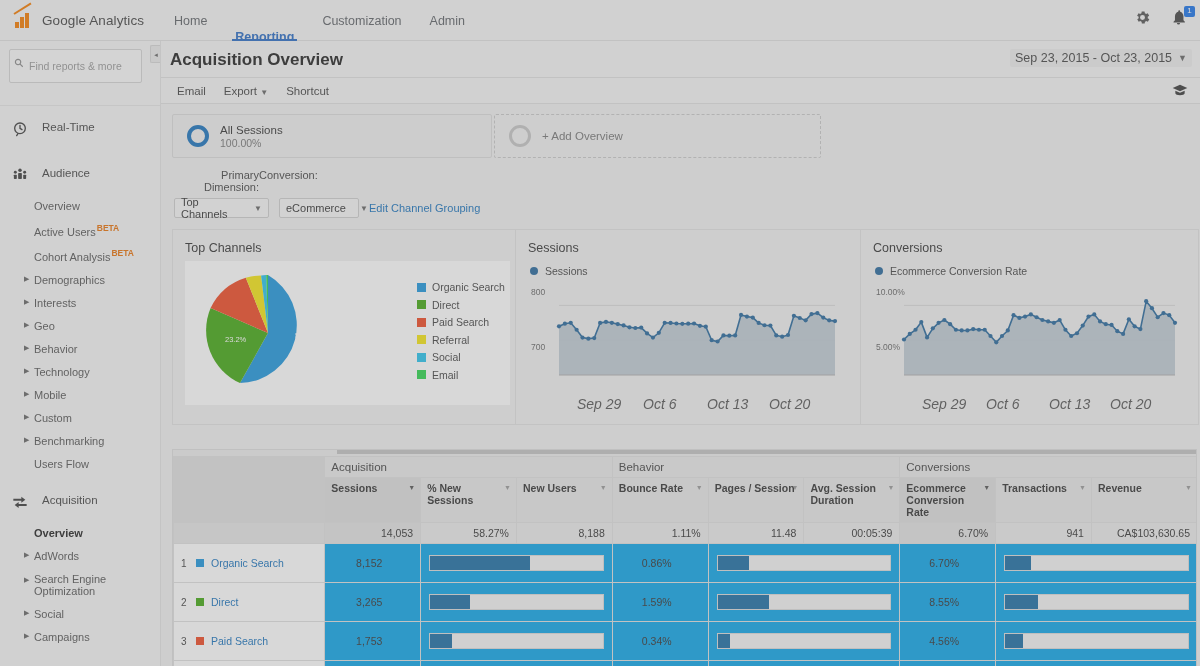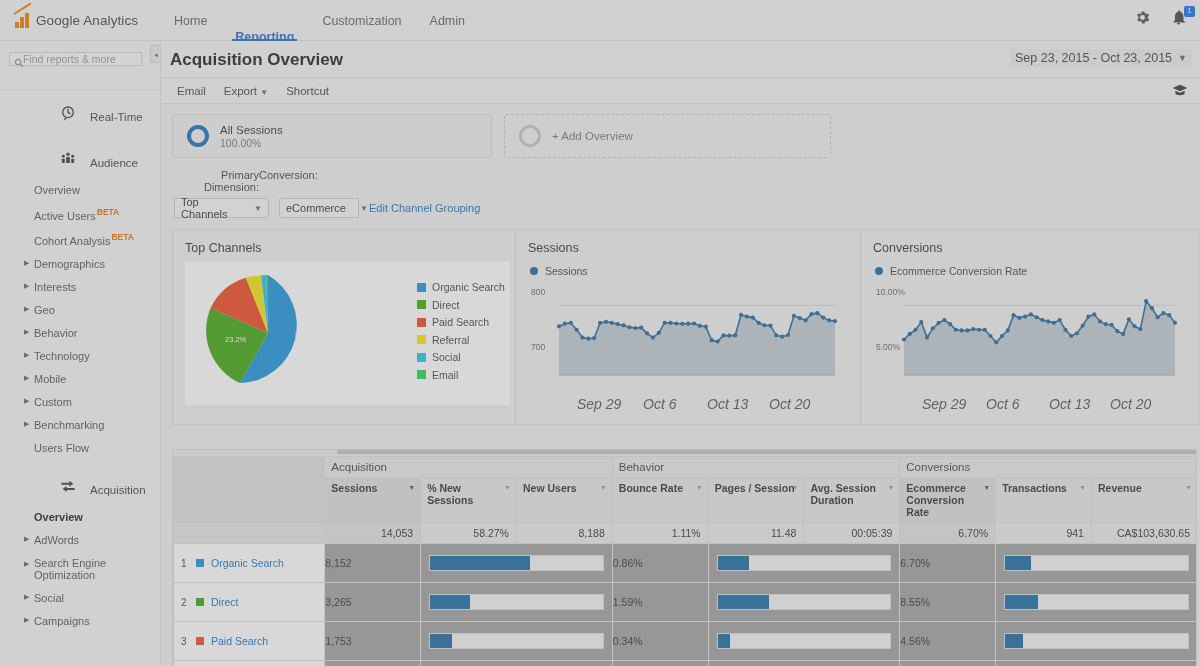--- a/index.html
+++ b/index.html
@@ -7,64 +7,64 @@
     width: 1200px; height: 666px;
     font-family: "Liberation Sans", sans-serif;
     background: #fff; overflow: hidden;
   }
   
   #root { position: relative; width: 1200px; height: 666px; background: #fff; }
   #dim { position: absolute; inset: 0; background: rgba(125,125,125,0.30); pointer-events: none; z-index: 99; }
 
   
   .topbar { position: absolute; left:0; top:0; width:1200px; height:41px; background:#f5f5f5; border-bottom:1px solid #e0e0e0; }
-  .ga-logo { position:absolute; left:14px; top:10px; display:flex; align-items:center; gap:2px; }
+  .ga-logo { position:absolute; left:14px; top:10px; display:flex; align-items:center; gap:8px; }
   .ga-mark { width:20px; height:20px; position:relative; }
   .ga-mark i { position:absolute; bottom:2px; width:4px; background:#f57c00; display:block; }
   .ga-mark i:nth-child(1){ left:1px; height:6px; }
   .ga-mark i:nth-child(2){ left:6px; height:11px; }
   .ga-mark i:nth-child(3){ left:11px; height:15px; }
   .ga-mark .slash { position:absolute; left:0; top:3px; width:20px; height:2px; background:#f57c00; transform:rotate(-32deg); transform-origin:left center; }
   .ga-name { font-size:13.5px; color:#444; letter-spacing:.1px; }
   .topnav { position:absolute; left:160px; top:0; height:41px; display:flex; align-items:stretch; }
   .topnav a { display:flex; align-items:center; padding:0 14px; font-size:12.5px; color:#5f6368; text-decoration:none; position:relative; }
   .topnav a.active { color:#2a6cc4; font-weight:bold;margin-top:32px; }
   .topnav a.active:after { content:""; position:absolute; left:11px; right:11px; bottom:0; height:2.5px; background:#2a6cc4; }
   .top-icons { position:absolute; right:10px; top:9px; display:flex; align-items:center; gap:16px; }
   .ic { width:20px; height:20px; position:relative; color:#555; }
   .badge { position:absolute; right:-5px; top:-3px; background:#1a73e8; color:#fff; font-size:8px; line-height:10px; min-width:11px; height:11px; text-align:center; border-radius:2px; padding:0 1px; }
 
   
   .sidebar { position:absolute; left:0; top:41px; width:161px; height:625px; background:#f5f5f5; border-right:1px solid #e3e3e3; overflow:hidden; }
   .searchwrap { margin:8px 9px 0 9px; position:relative; }
-  .searchbox { width:133px; height:14px; border:1px solid #d4d4d4; background:#fafafa; border-radius:2px; font-size:10.5px; color:#999; padding:0 4px 0 13px; font-family:"Liberation Sans",sans-serif; }
+  .searchbox { width:133px; height:34px; border:1px solid #d4d4d4; background:#fafafa; border-radius:2px; font-size:10.5px; color:#999; padding:0 4px 0 19px; font-family:"Liberation Sans",sans-serif; }
   .searchbox::placeholder{ color:#9a9a9a; }
   .s-icon { position:absolute; left:5px; top:5px; width:10px; height:10px; }
   .collapse-tab { position:absolute; right:-1px; top:4px; width:11px; height:18px; background:#eaeaea; border:1px solid #d6d6d6; border-right:none; border-radius:2px 0 0 2px; font-size:7px; color:#666; text-align:center; line-height:17px; z-index:5;}
   .nav-ghost { height:16px; margin-top:7px; border-bottom:1px solid #e6e6e6; }
   .nav { margin-top:6px; }
-  .grp { display:flex; align-items:flex-end; gap:12px; padding:9px 0 9px 12px; font-size:11.5px; color:#444;margin-left:48px; }
+  .grp { display:flex; align-items:flex-start; gap:12px; padding:9px 0 9px 12px; font-size:11.5px; color:#444; }
   .grp .gi { width:18px; height:18px; flex:none; color:#3c3c3c; }
   .sub { font-size:11px; color:#555; padding:5.5px 0 5.5px 34px; position:relative; }
   .sub.bold { font-weight:bold; color:#222; }
   .sub .car { position:absolute; left:24px; top:7px; font-size:7px; color:#666; }
   .beta { color:#e8710a; font-size:8.5px; font-weight:bold; vertical-align:super; margin-left:1px; }
 
   
   .content { position:absolute; left:161px; top:41px; width:1039px; height:625px; background:#f1f1f1; }
   .page-head { height:37px; background:#f5f5f5; border-bottom:1px solid #e0e0e0; position:relative; }
   .page-title { position:absolute; left:9px; top:9px; font-size:17px; color:#222; font-weight:bold; }
   .daterange { position:absolute; right:8px; top:8px; font-size:12.5px; color:#444; background:#ededed; border-radius:2px; padding:2px 5px; display:flex; align-items:center; gap:6px; }
   .daterange .cv { font-size:9px; color:#666; }
   .action-bar { height:26px; background:#f5f5f5; border-bottom:1px solid #e0e0e0; position:relative; display:flex; align-items:center; gap:0; padding-left:7px; }
   .action-bar a { font-size:11.5px; color:#444; text-decoration:none; padding:0 9px; }
   .cap { position:absolute; right:12px; top:5px; width:16px; height:14px; }
 
   
-  .segbar { padding:10px 11px 0 11px; display:flex; gap:12px; }
+  .segbar { padding:10px 11px 0 11px; display:flex; gap:2px; }
   .seg { width:320px; height:44px; background:#f0f0f0; border:1px solid #dcdcdc; border-radius:2px; display:flex; align-items:center; padding-left:14px; gap:11px; }
   .ring { width:22px; height:22px; border-radius:50%; border:4px solid #1a73bd; flex:none; }
   .ring.grey { border-color:#c6c6c6; border-width:3px; }
   .seg-t1 { font-size:11.5px; color:#333; }
   .seg-t2 { font-size:10.5px; color:#777; margin-top:1px; }
   .seg.add { width:327px; background:#f1f1f1; border:1px dashed #c9c9c9; color:#777; font-size:11.5px; }
 
   .dims { padding:11px 11px 0 13px; }
   .dimlabels { display:flex; font-size:11px; color:#444; }
   .dimlabels span:nth-child(1){ width:85px;text-align:right; }
@@ -99,21 +99,21 @@
   .scrollbar .thumb { position:absolute; left:164px; top:0; width:860px; height:4px; background:#c3c3c3; }
   table { border-collapse:collapse; width:1025px; table-layout:fixed; font-size:11px; }
   th, td { border:1px solid #e0e0e0; vertical-align:middle; }
   .grphdr td { height:21px; background:#eaeaea; font-size:11.5px; color:#444; padding-left:6px; border-bottom:none; }
   .colhdr th { height:45px; background:#e8e8e8; font-size:10.5px; color:#333; font-weight:bold; text-align:left; padding:4px 6px; position:relative; vertical-align:top; }
   .colhdr th .sortc { position:absolute; right:5px; top:6px; font-size:7px; color:#9a9a9a; }
   .colhdr th.sorted { background:#dfdfdf; }
   .colhdr th.sorted .sortc { color:#555; }
   .totrow td { height:21px; background:#ebebeb; font-size:10.5px; color:#333; text-align:right; padding-right:7px; }
   .totrow td.sortedcol { background:#e2e2e2; }
-  .drow td { height:39px; background:#a3a3a3; text-align:left; padding-right:7px; font-size:10.5px; color:#333; }
+  .drow td { height:39px; background:#0ea5e9; text-align:center; padding-right:7px; font-size:10.5px; color:#333; }
   .drow td.namecell { background:#fff; text-align:left; padding:0 0 0 7px; }
   .drow td.barcell { padding:0 8px; }
   .namecell .inner { display:flex; align-items:center; gap:7px; }
   .rank { font-size:10px; color:#444; width:8px; }
   .csw { width:8px; height:8px; flex:none; }
   .clink { color:#1a73bd; font-size:10.5px; text-decoration:none; }
   .bartrack { height:16px; border:1px solid #dcdcdc; background:#f4f4f4; position:relative; }
   .barfill { position:absolute; left:0; top:0; bottom:0; background:#1c6ea4; }
 </style>
 </head>

